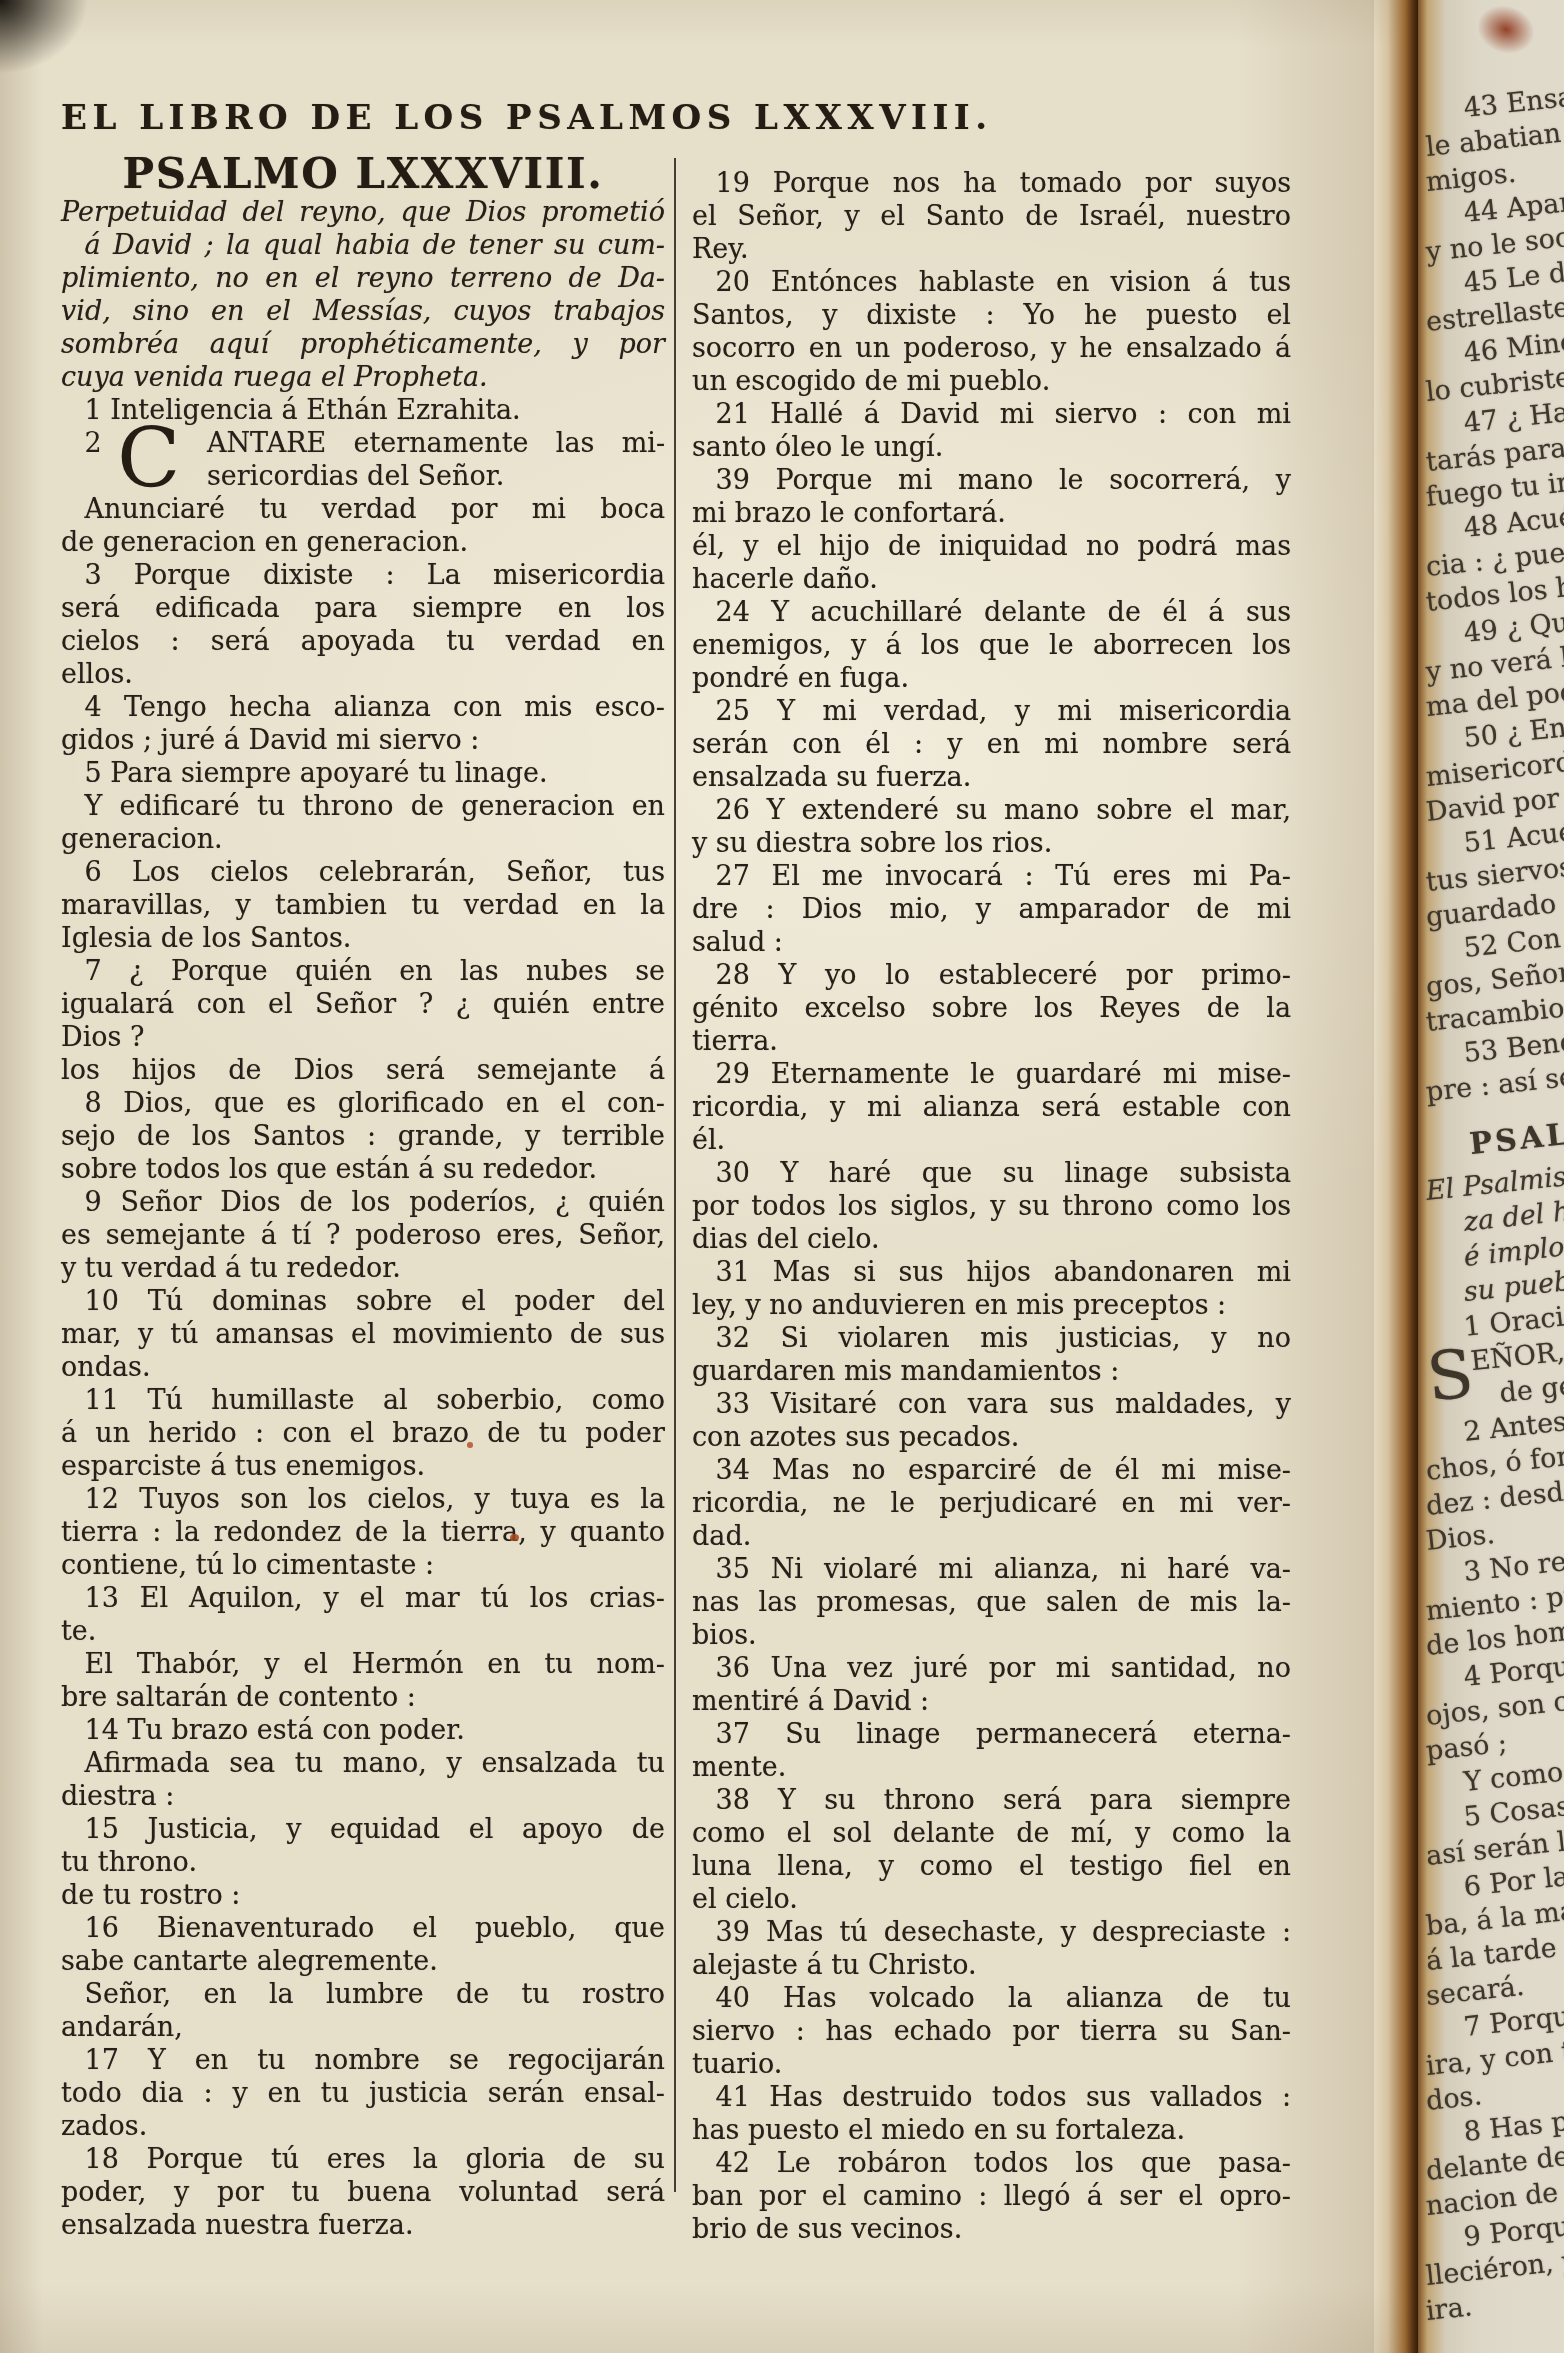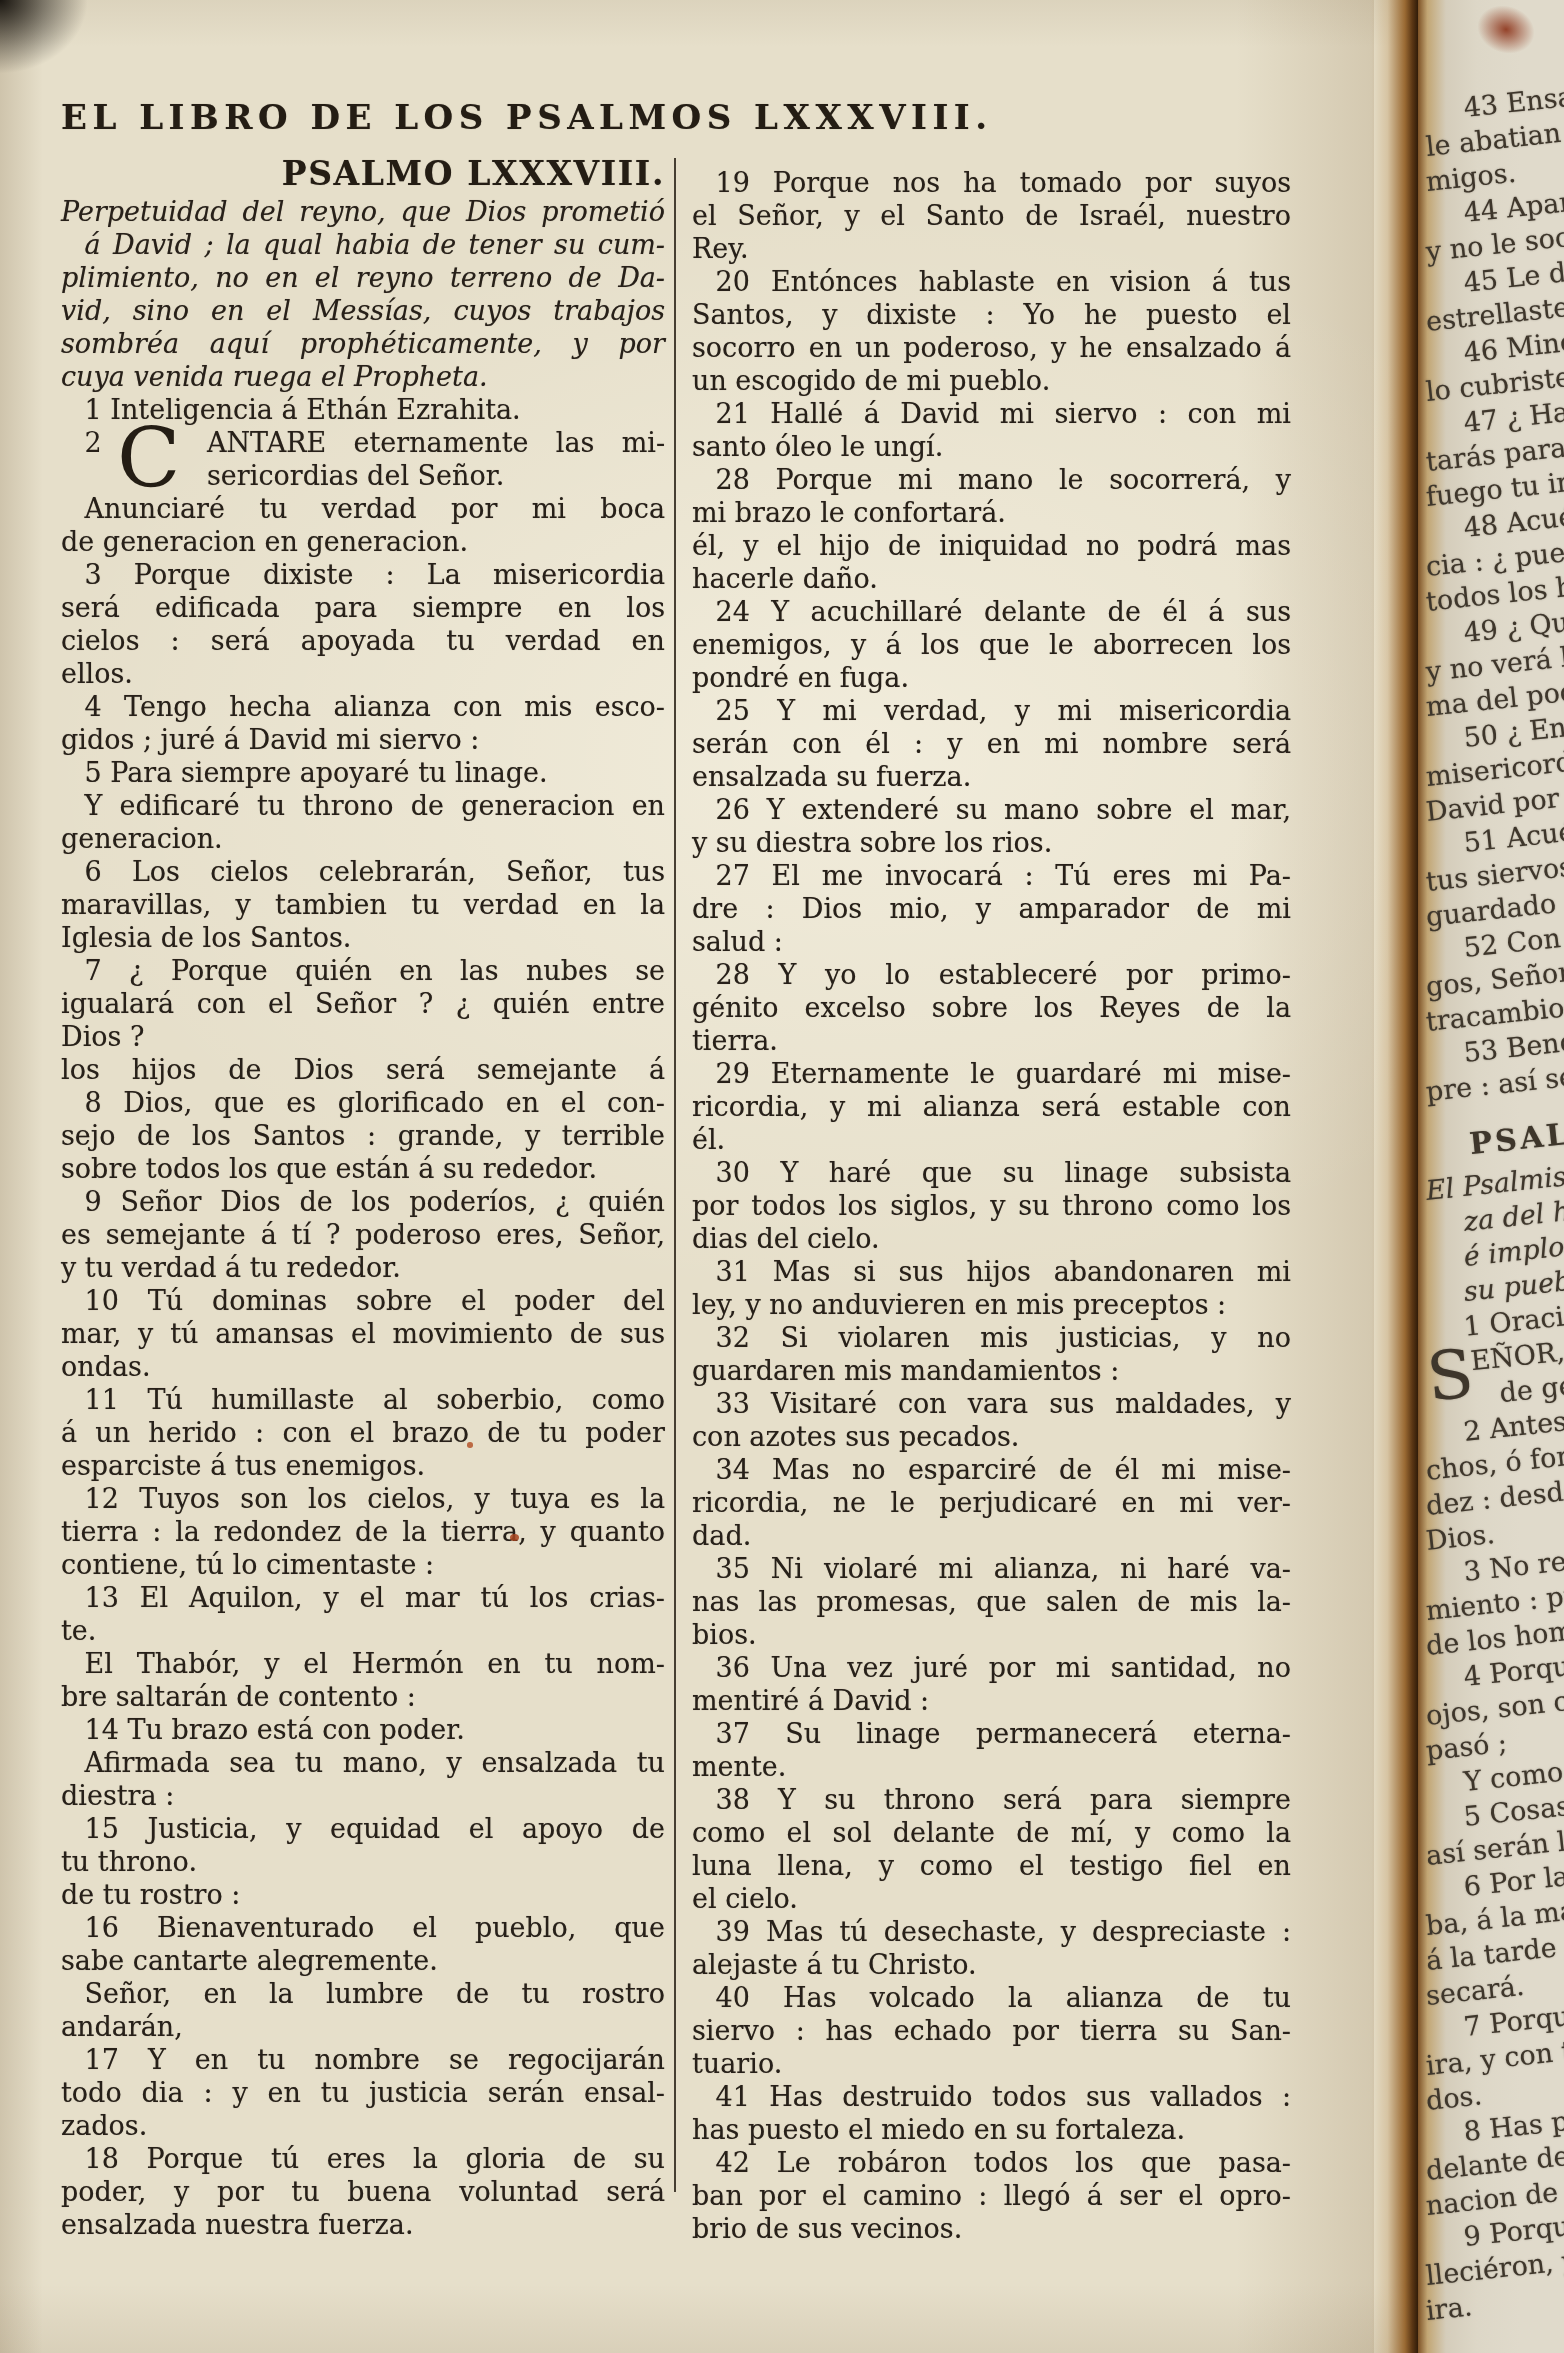--- a/index.html
+++ b/index.html
@@ -23,21 +23,21 @@
     background:radial-gradient(closest-side, rgba(140,50,24,0.9), rgba(140,50,24,0));transform:rotate(18deg);}
   .dot-a{position:absolute;left:510px;top:1534px;width:8.6px;height:7px;background:#a8441d;border-radius:50%;opacity:.85;}
   .dot-b{position:absolute;left:467px;top:1442px;width:5.5px;height:5.5px;background:#b24c22;border-radius:50%;opacity:.8;}
 
   .header{position:absolute;left:61px;top:97px;width:1232px;text-align:left;
     font-size:34px;letter-spacing:5.5px;font-weight:600;color:#241d14;text-shadow:0 0 0.8px rgba(30,24,18,.45);}
   .divider{position:absolute;left:674px;top:158px;width:2.3px;height:2034px;background:#342c21;opacity:.9;}
 
   .col-left{position:absolute;left:61px;top:153px;width:604px;}
   .col-mid{position:absolute;left:692px;top:166px;width:599px;}
-  .psalm-title{height:42px;line-height:42px;font-size:33px;letter-spacing:1.6px;text-align:right;
+  .psalm-title{height:42px;line-height:42px;font-size:42px;letter-spacing:1.6px;text-align:center;
     font-weight:600;color:#241d14;text-shadow:0 0 0.8px rgba(30,24,18,.45);}
 
   .line{display:block;height:33px;line-height:33px;font-size:27px;color:#272019;
     text-shadow:0 0 0.8px rgba(39,32,25,.4);}
   .j{text-align:justify;text-align-last:justify;}
   .col-left .in1,.col-mid .in1{padding-left:23.5px;}
   .intro .line{font-style:italic;}
 
   .v2{position:relative;height:66px;}
   .v2num{position:absolute;left:23.5px;top:0;font-size:27px;line-height:33px;color:#272019;}
@@ -157,21 +157,21 @@
 
     <div class="line in1 j">19 Porque nos ha tomado por suyos</div>
         <div class="line in0 j">el Señor, y el Santo de Israél, nuestro</div>
         <div class="line in0">Rey.</div>
         <div class="line in1 j">20 Entónces hablaste en vision á tus</div>
         <div class="line in0 j">Santos, y dixiste : Yo he puesto el</div>
         <div class="line in0 j">socorro en un poderoso, y he ensalzado á</div>
         <div class="line in0">un escogido de mi pueblo.</div>
         <div class="line in1 j">21 Hallé á David mi siervo : con mi</div>
         <div class="line in0">santo óleo le ungí.</div>
-        <div class="line in1 j">28 Porque mi mano le socorrerá, y</div>
+        <div class="line in1 j">39 Porque mi mano le socorrerá, y</div>
         <div class="line in0">mi brazo le confortará.</div>
         <div class="line in0 j">él, y el hijo de iniquidad no podrá mas</div>
         <div class="line in0">hacerle daño.</div>
         <div class="line in1 j">24 Y acuchillaré delante de él á sus</div>
         <div class="line in0 j">enemigos, y á los que le aborrecen los</div>
         <div class="line in0">pondré en fuga.</div>
         <div class="line in1 j">25 Y mi verdad, y mi misericordia</div>
         <div class="line in0 j">serán con él : y en mi nombre será</div>
         <div class="line in0">ensalzada su fuerza.</div>
         <div class="line in1 j">26 Y extenderé su mano sobre el mar,</div>

